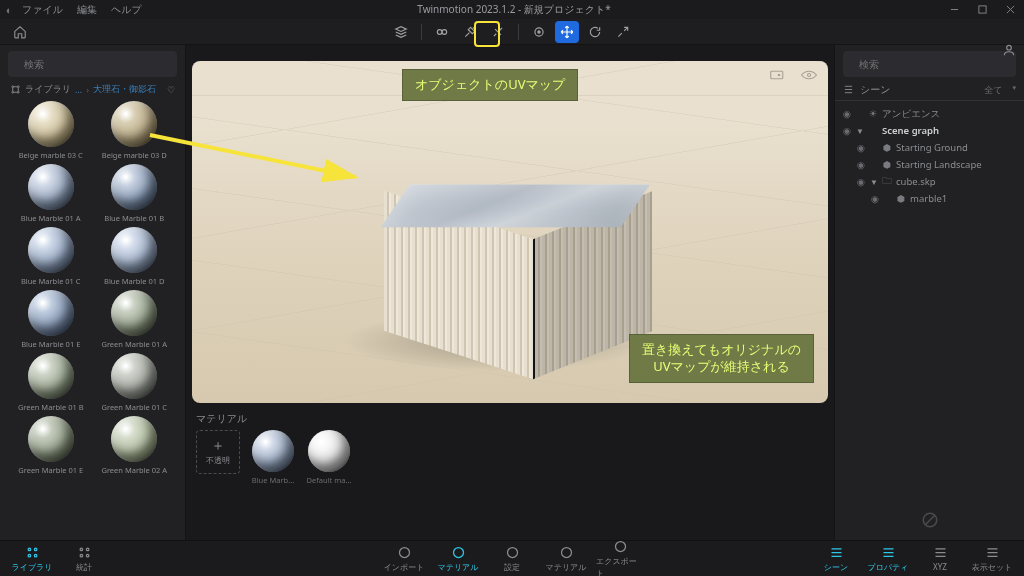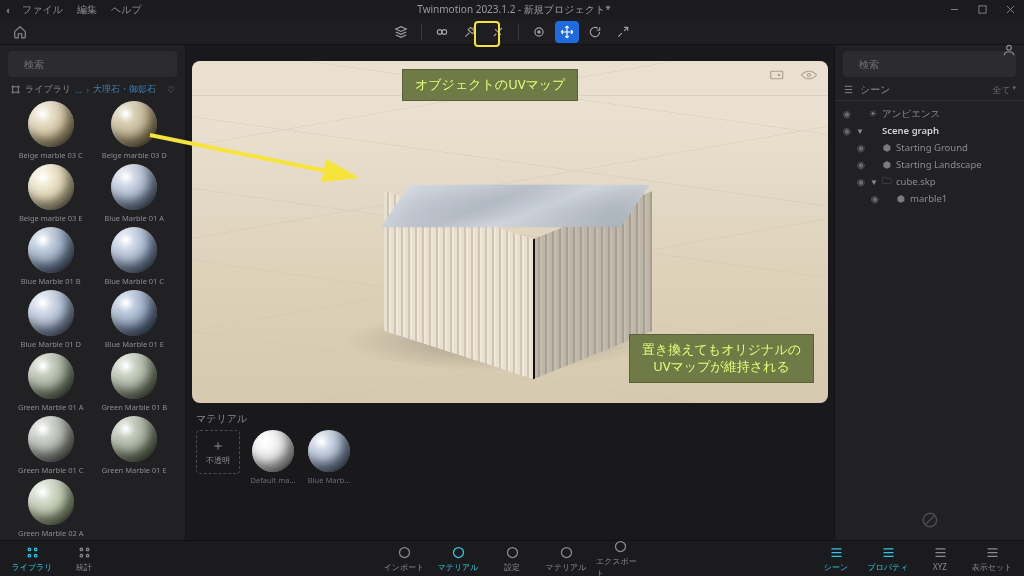--- a/index.html
+++ b/index.html
@@ -95,21 +95,21 @@
   .mat-strip{display:flex;gap:10px;padding:0 10px 6px;align-items:flex-start;}
   .mat-add{width:44px;height:44px;border:1px dashed #4a4a50;border-radius:4px;display:flex;flex-direction:column;align-items:center;justify-content:center;color:#8a8b90;font-size:8px;gap:2px;}
   .mat-add .plus{font-size:14px;line-height:1;}
   .mat-item{display:flex;flex-direction:column;align-items:center;gap:3px;width:46px;}
   .mat-item .sphere{width:42px;height:42px;}
   .mat-item span{font-size:7.5px;color:var(--text-dim2);white-space:nowrap;overflow:hidden;text-overflow:ellipsis;max-width:46px;}
 
   
   .right{width:190px;background:var(--panel);display:flex;flex-direction:column;border-left:1px solid #141416;}
   .scene-hdr{height:22px;display:flex;align-items:center;font-size:10px;padding:0 8px;color:var(--text-dim);border-bottom:1px solid var(--divider);}
-  .scene-hdr .all{margin-left:auto;font-size:9px;color:var(--text-dim2);display:flex;gap:2px;}
+  .scene-hdr .all{margin-left:auto;font-size:9px;color:var(--text-dim2);display:flex;gap:10px;}
   .tree{font-size:9.5px;color:var(--text-dim);padding:4px 0;}
   .tree-row{display:flex;align-items:center;height:17px;padding:0 6px 0 6px;gap:3px;}
   .tree-row .eye{width:12px;text-align:center;color:#6a6b70;}
   .tree-row .tw{width:8px;text-align:center;color:#8a8b90;font-size:8px;}
   .tree-row .ico{width:12px;text-align:center;color:#7a7b80;}
   .tree-row.d1{padding-left:20px;}
   .tree-row.d2{padding-left:34px;}
   .right-fill{flex:1;}
   .null-icon{display:flex;align-items:center;justify-content:center;height:40px;color:#4a4b50;}
 
@@ -254,24 +254,20 @@
         <span class="heart">♡</span>
       </div>
       <div class="lib-grid" id="lib-grid">
           <div class="lib-item">
             <div class="sphere" style="--c1:#e8dfc8;--c2:#b7a87d"></div>
             <span>Beige marble 03 C</span>
           </div>
           <div class="lib-item">
             <div class="sphere" style="--c1:#d9cfb4;--c2:#a89770"></div>
             <span>Beige marble 03 D</span>
-          </div>
-          <div class="lib-item">
-            <div class="sphere" style="--c1:#f1ead3;--c2:#c8bb95"></div>
-            <span>Beige marble 03 E</span>
           </div>
           <div class="lib-item">
             <div class="sphere" style="--c1:#cfd8e6;--c2:#7d90ab"></div>
             <span>Blue Marble 01 A</span>
           </div>
           <div class="lib-item">
             <div class="sphere" style="--c1:#c5d0e0;--c2:#6f83a0"></div>
             <span>Blue Marble 01 B</span>
           </div>
           <div class="lib-item">
@@ -341,26 +337,26 @@
       </div>
 
       <div class="mat-title">マテリアル</div>
       <div class="mat-strip">
         <div class="mat-add">
           <span class="plus">＋</span>
           <span>不透明</span>
         </div>
         <div id="mat-items" style="display:flex;gap:10px;">
             <div class="mat-item">
+              <div class="sphere" style="--c1:#cfd8e6;--c2:#7d90ab"></div>
+              <span>Blue Marb...</span>
+            </div>
+            <div class="mat-item">
               <div class="sphere" style="--c1:#f5f5f5;--c2:#c8c8c8"></div>
               <span>Default ma...</span>
-            </div>
-            <div class="mat-item">
-              <div class="sphere" style="--c1:#cfd8e6;--c2:#7d90ab"></div>
-              <span>Blue Marb...</span>
             </div>
           </div>
       </div>
     </div>
 
     <div class="right">
       <div class="search">
         <svg width="11" height="11" viewBox="0 0 24 24" fill="none" stroke="#8a8b90" stroke-width="2">
             <circle cx="10" cy="10" r="7"></circle>
             <path d="M21 21l-6-6"></path>

